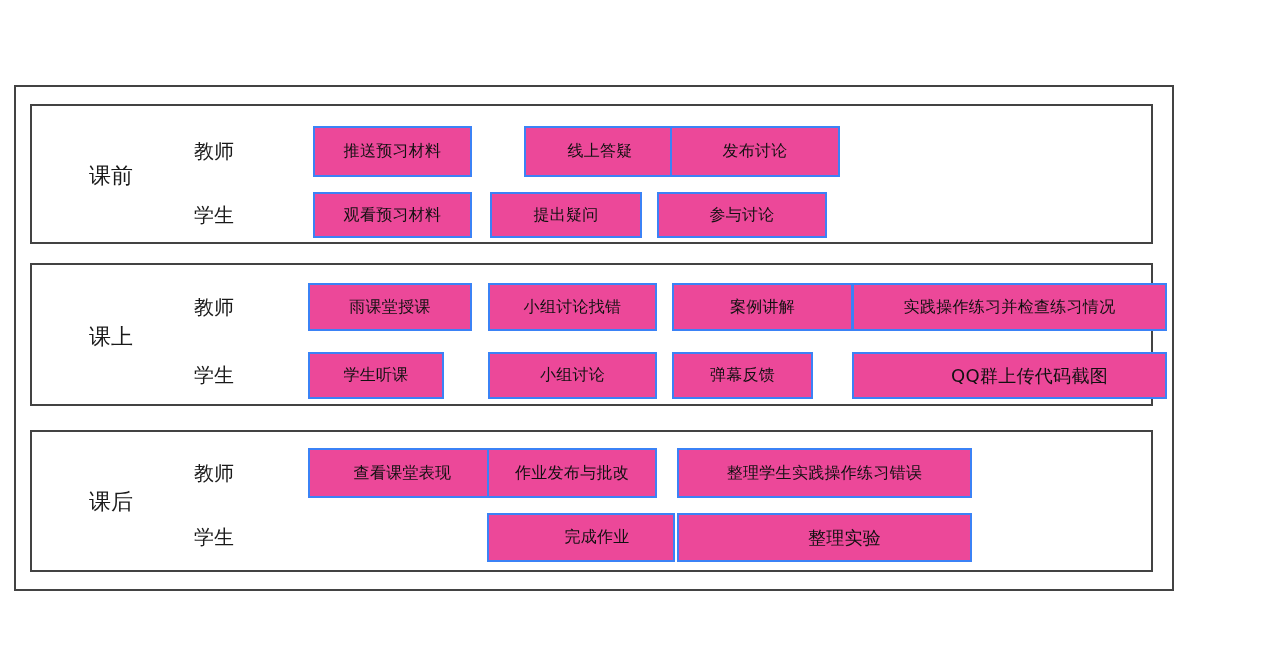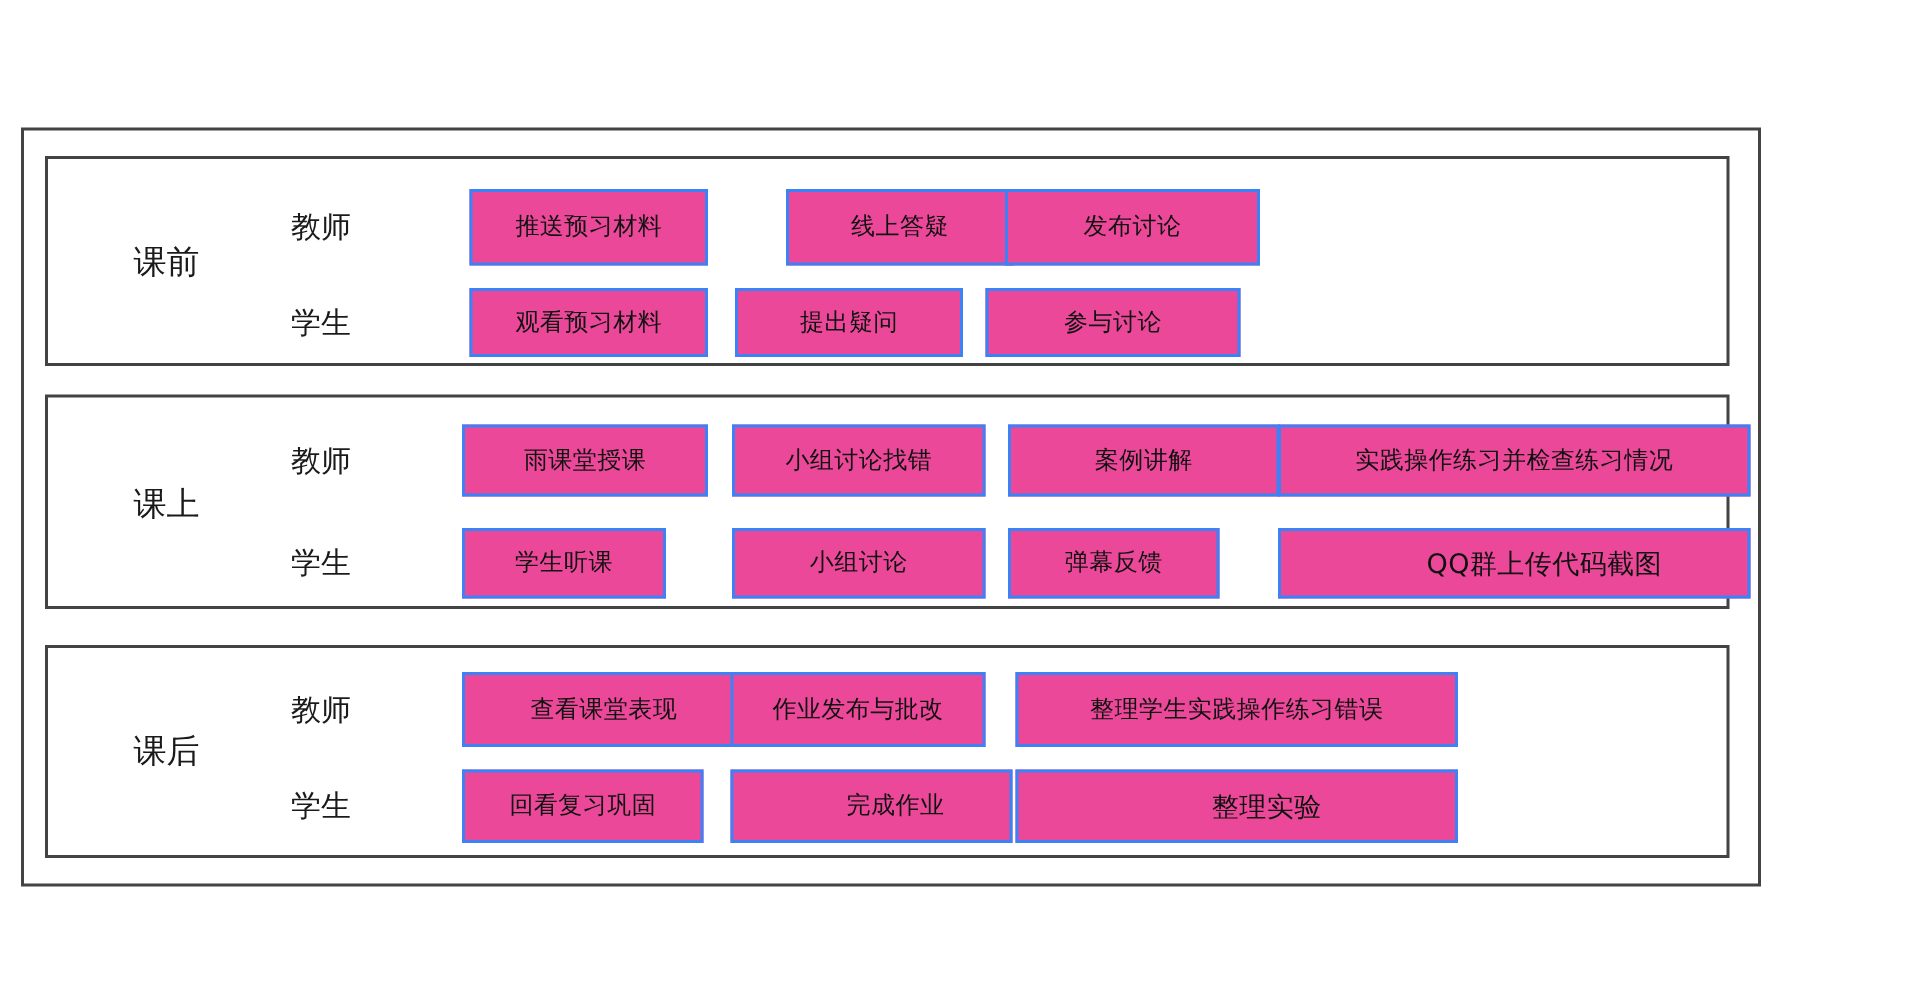--- a/index.html
+++ b/index.html
@@ -157,20 +157,19 @@
           <div class="role-label" style="line-height: 50px;">教师</div>
           <div class="activity-track" style="height: 50px;">
             <div class="activity-box" style="left: 28px; width: 189px;">查看课堂表现</div>
             <div class="activity-box" style="left: 207px; width: 170px;">作业发布与批改</div>
             <div class="activity-box" style="left: 397px; width: 295px;">整理学生实践操作练习错误</div>
           </div>
         </div>
         <div class="role-row" style="top: 81px; height: 49px;">
           <div class="role-label" style="line-height: 49px;">学生</div>
           <div class="activity-track" style="height: 49px;">
-            <div class="activity-box" style="left: 28px; width: 161px;">回看复习巩固</div>
             <div class="activity-box" style="left: 207px; width: 188px; padding-left: 32px;">完成作业</div>
             <div class="activity-box big" style="left: 397px; width: 295px;">整理实验</div>
           </div>
         </div>
       </div>
     </div>
 </div>
 
 </body></html>

